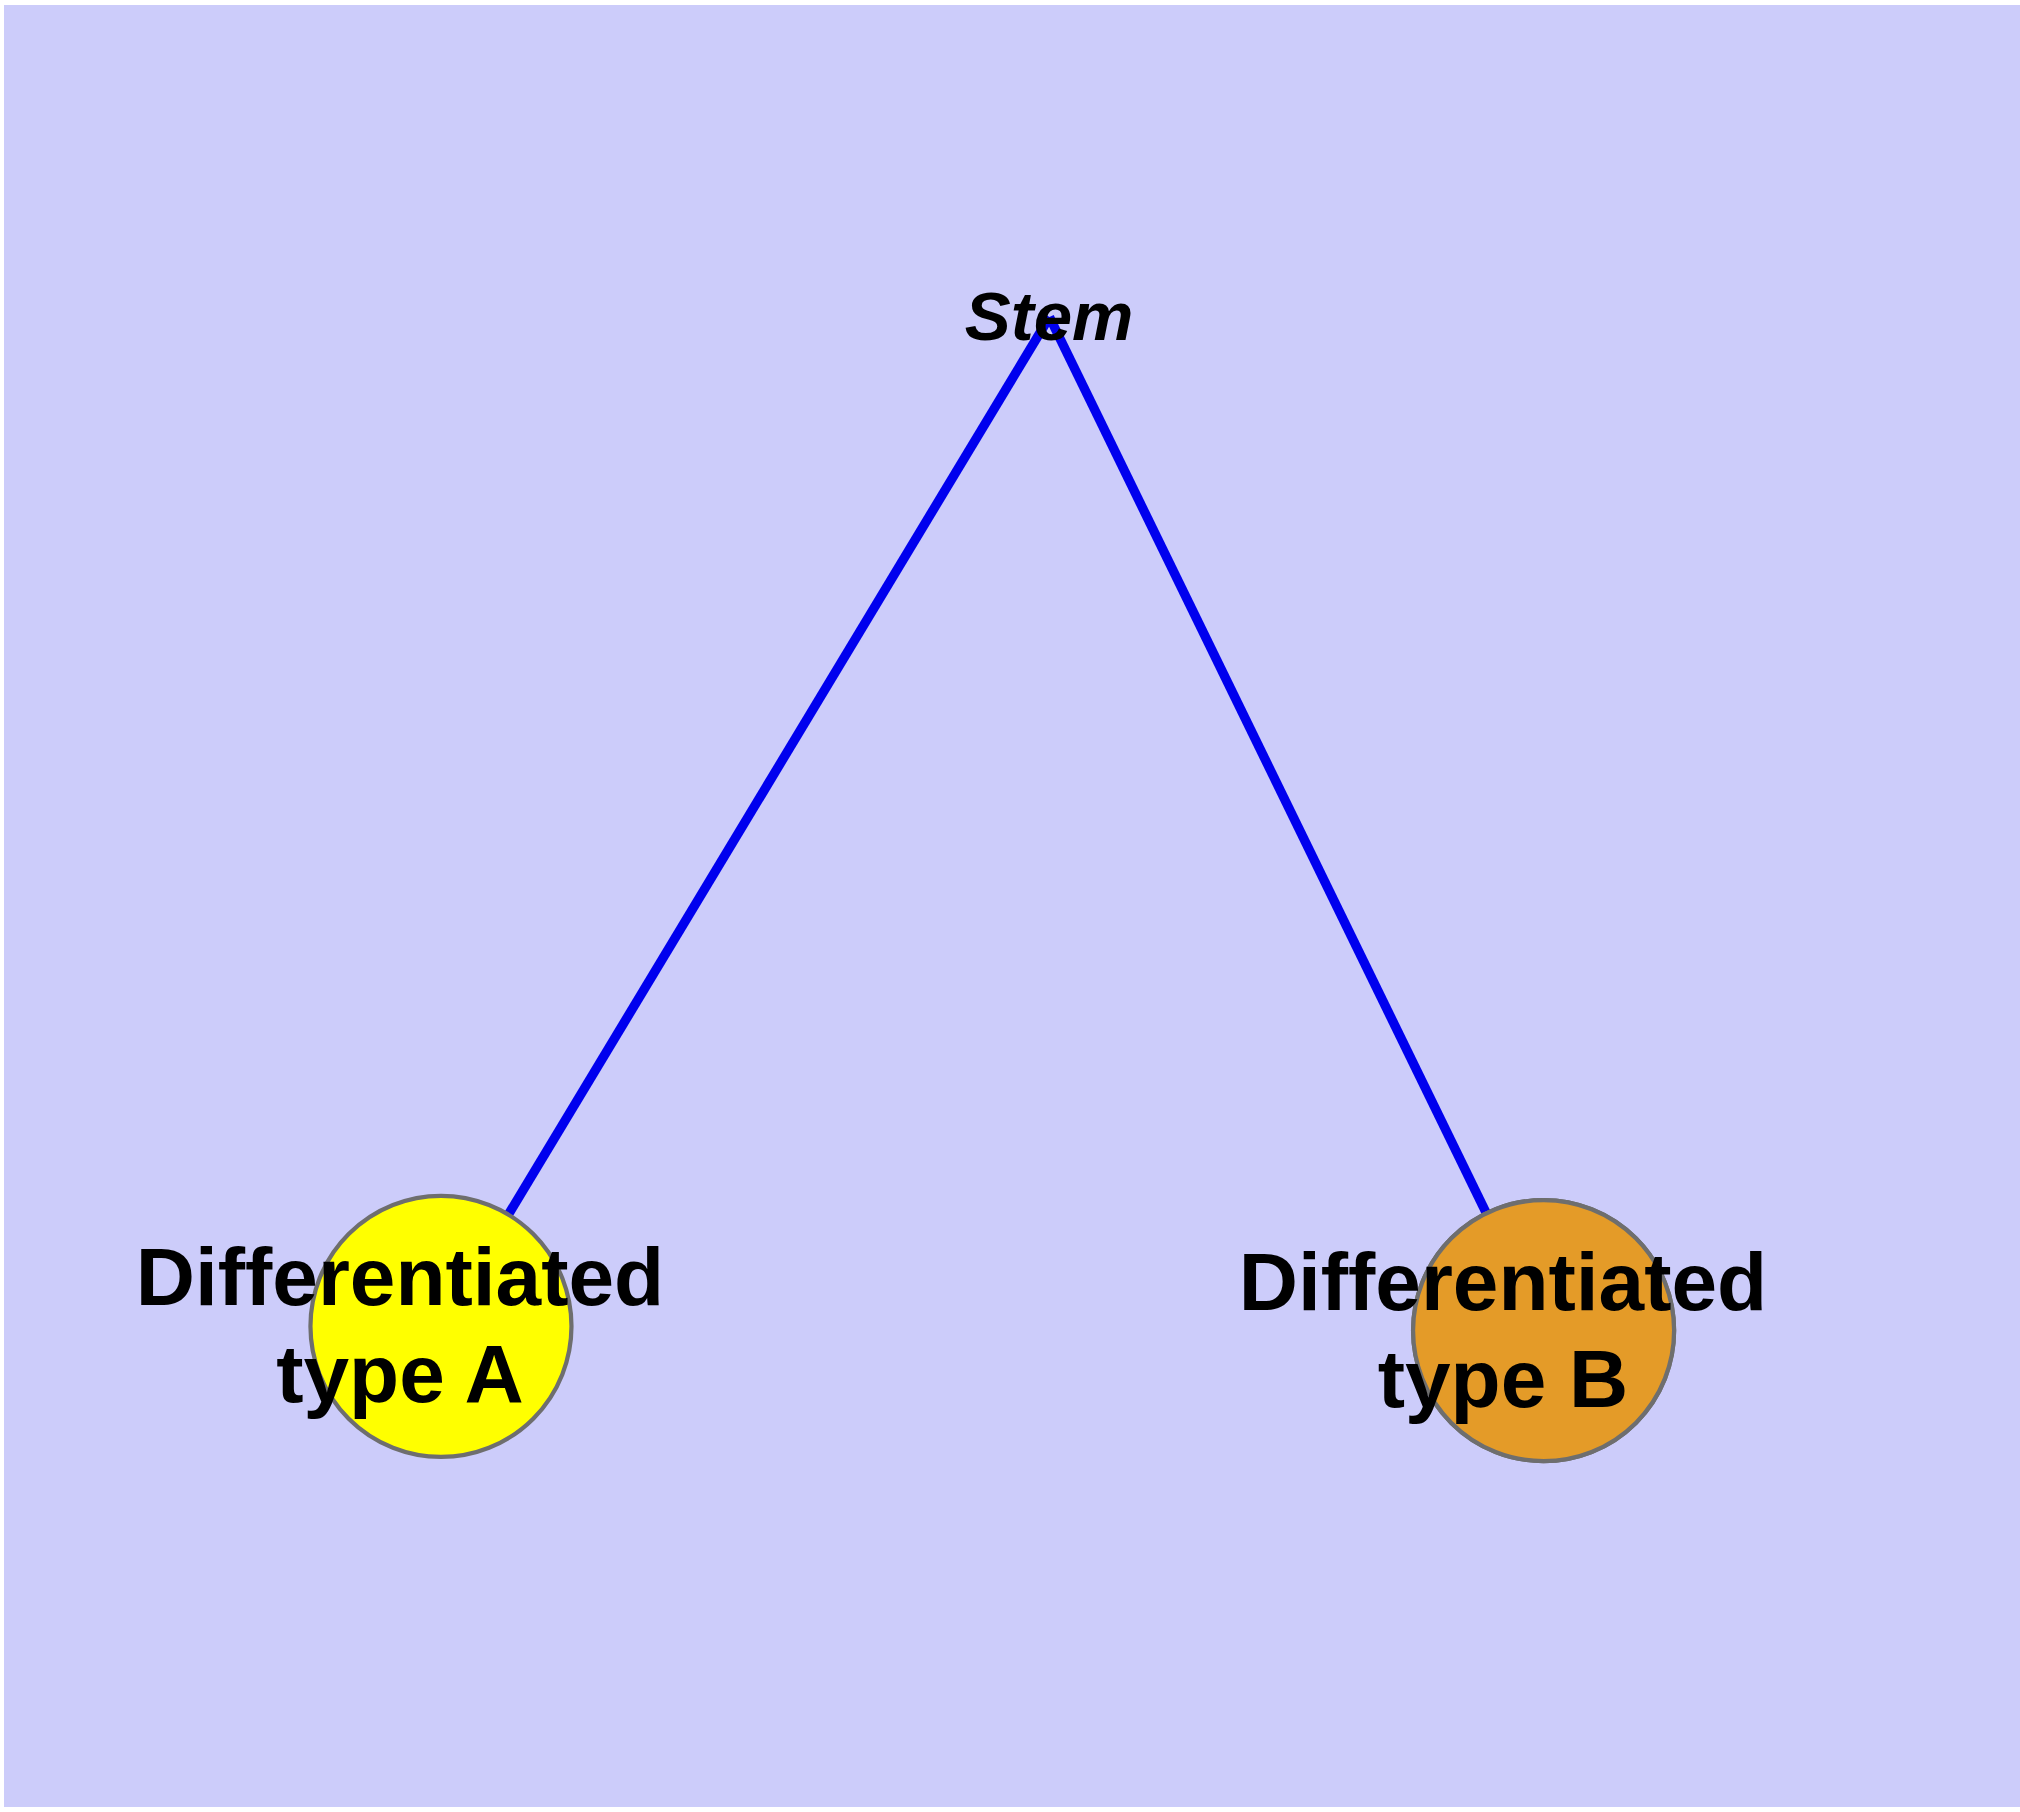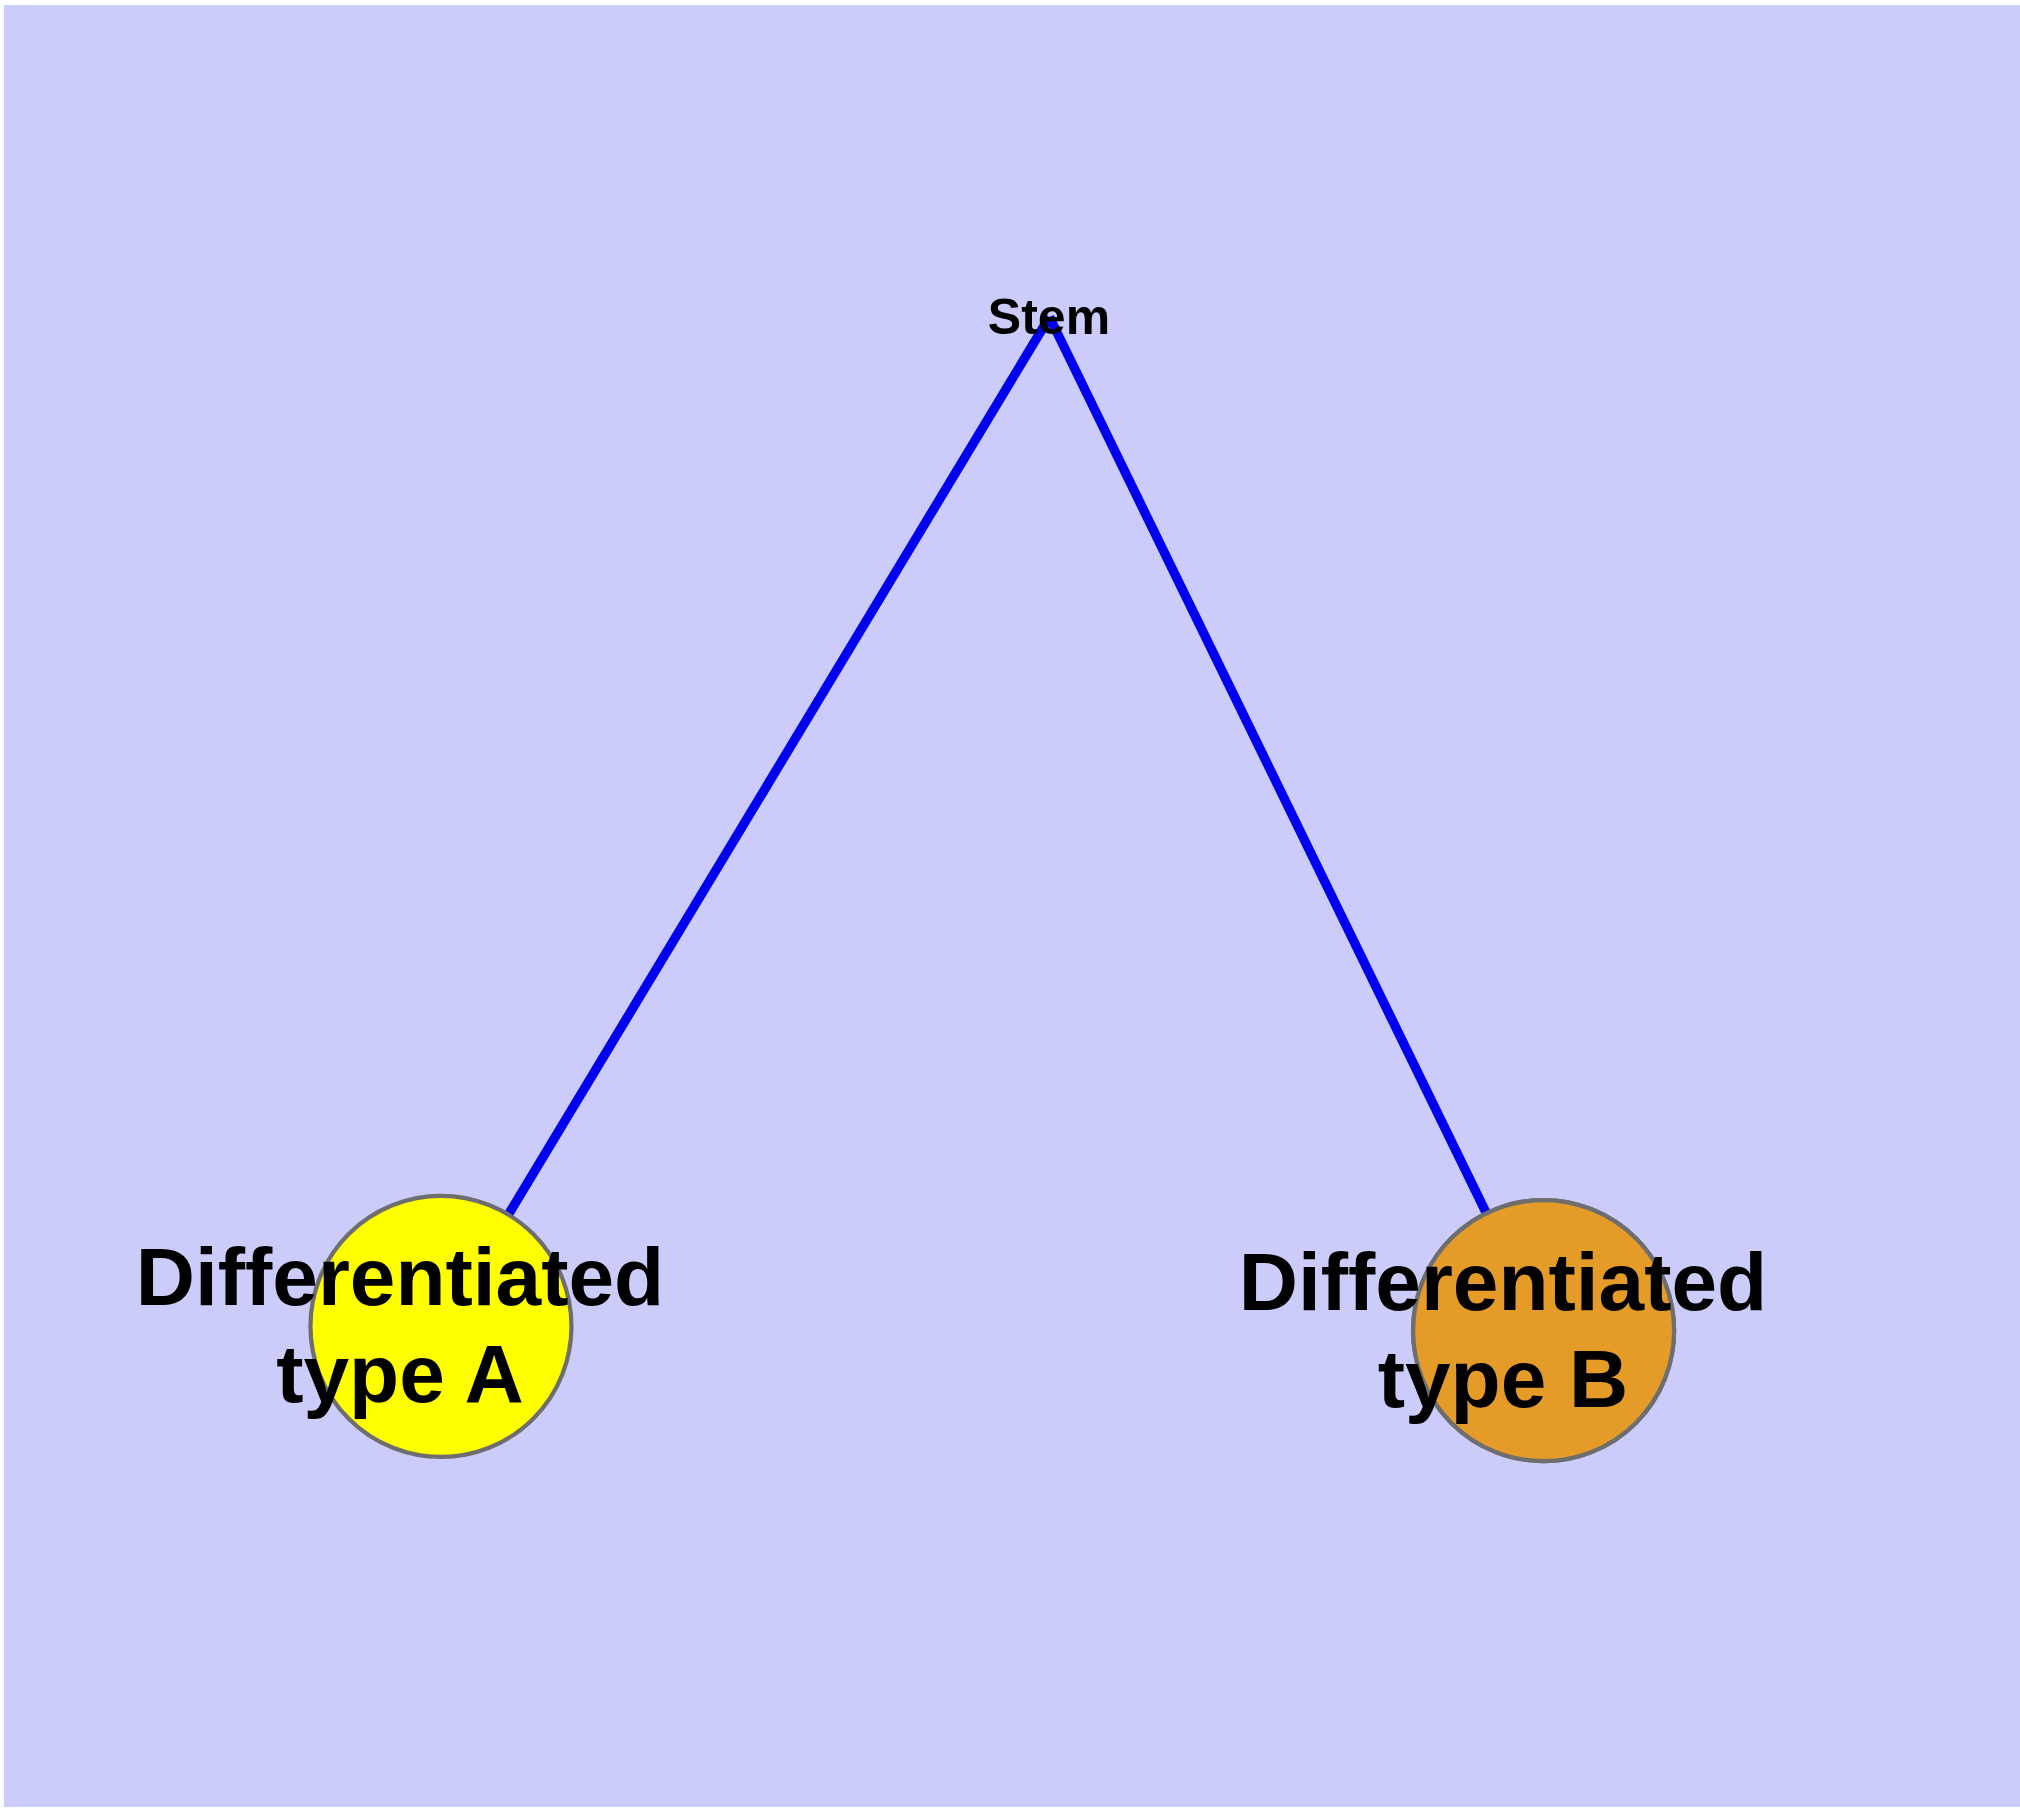--- a/index.html
+++ b/index.html
@@ -33,24 +33,25 @@
   .node-label {
     position: absolute;
     color: #000000;
     font-weight: bold;
     text-align: center;
     line-height: 1.18;
     white-space: pre;
     pointer-events: none;
   }
   #label-stem {
-    font-size: 50px;
+    font-size: 69px;
     left: 1049px;
     top: 317px;
     transform: translate(-50%, -50%);
+    font-style: italic;
   }
   #label-diff-a {
     font-size: 82px;
     left: 441px;
     top: 1326px;
     transform: translate(-55.5%, -50%);
   }
   #label-diff-b {
     font-size: 82px;
     left: 1543px;

